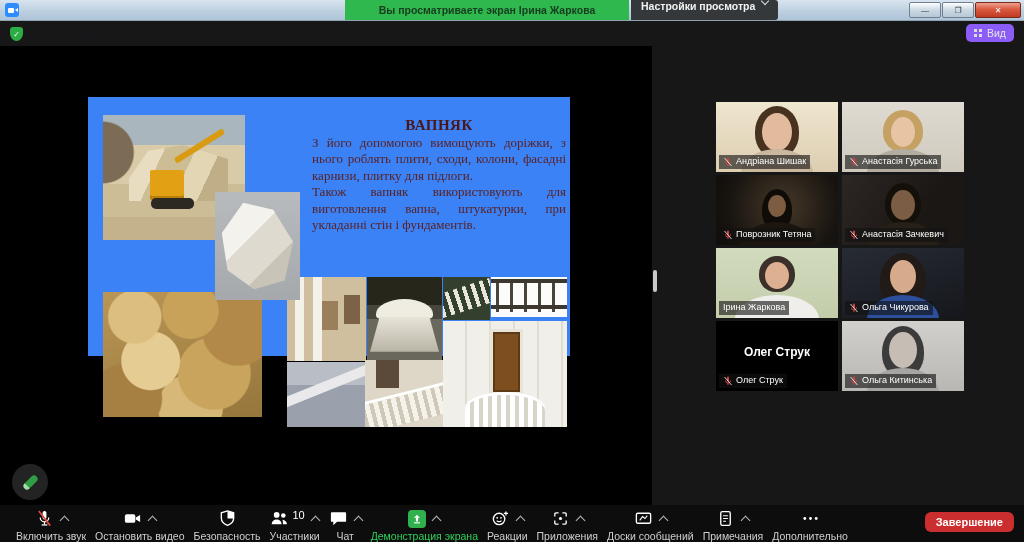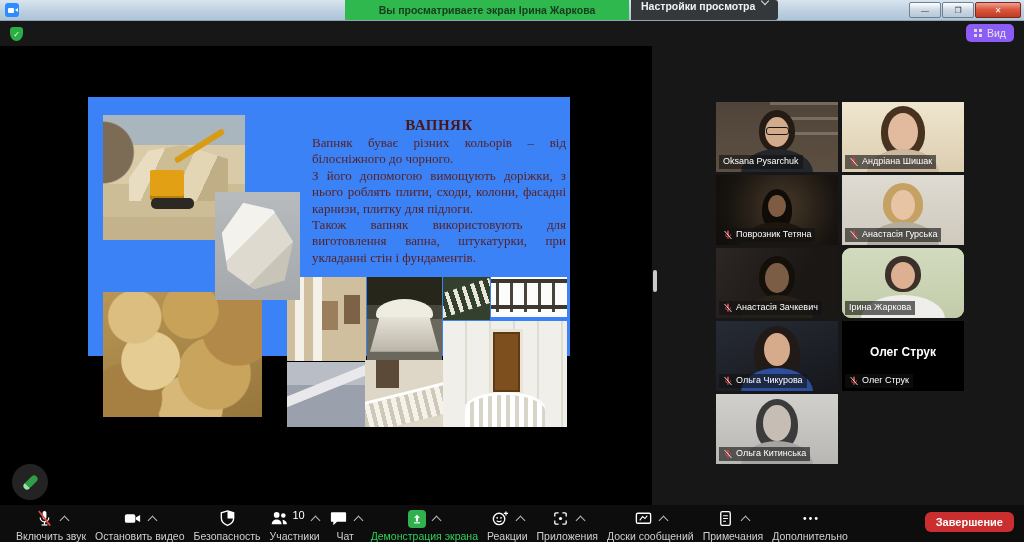--- a/index.html
+++ b/index.html
@@ -105,21 +105,21 @@
   .scroll-thumb{position:absolute;left:653px;top:270px;width:4px;height:22px;background:#c9c9c9;border-radius:2px;z-index:6;}
 
   .annotate{position:absolute;left:12px;top:464px;width:36px;height:36px;border-radius:50%;background:#232323;z-index:7;
     display:flex;align-items:center;justify-content:center;}
   .pen{width:17px;height:7px;border-radius:4px;background:linear-gradient(90deg,#9fe0a8 0 25%,#2f9e47 25%);transform:rotate(-45deg);}
 
   
   .participants{position:absolute;left:716px;top:102px;width:252px;display:grid;
     grid-template-columns:122px 122px;grid-auto-rows:70px;gap:3px 4px;z-index:5;}
   .tile{position:relative;background:#1d1d1d;overflow:hidden;}
-  .tile.active{outline:2px solid #b7d054;outline-offset:-2px;border-radius:9px;}
+  .tile.active{outline:2px solid #b7d054;outline-offset:-2px;}
   .pp{position:absolute;inset:0;}
   .hd{position:absolute;width:36px;height:42px;border-radius:50% 50% 46% 46%;left:43px;top:8px;}
   .fc{position:absolute;width:24px;height:30px;border-radius:50%;left:49px;top:15px;}
   .bd{position:absolute;width:72px;height:28px;border-radius:50% 50% 0 0/85% 85% 0 0;left:25px;top:47px;}
   .nametag{position:absolute;left:3px;bottom:3px;background:rgba(18,18,18,.62);color:#fff;
     font-size:9px;line-height:11px;padding:1px 4px 2px;display:flex;align-items:center;gap:3px;white-space:nowrap;z-index:3;}
   .cam-off-name{position:absolute;left:0;top:24px;width:100%;text-align:center;color:#fff;font-size:12px;font-weight:bold;}
 
   .t1 .pp{background:linear-gradient(180deg,#50443a,#5d5042);}
   .t1 .pp::before{content:"";position:absolute;right:0;top:0;width:56%;height:64%;
@@ -205,21 +205,20 @@
     <div class="slide">
       <div class="quarry">
         <span class="exc-boom"></span>
         <span class="exc-body"></span>
         <span class="exc-track"></span>
       </div>
       <div class="rockwhite"></div>
       <div class="rockpile"></div>
       <div class="s-title">ВАПНЯК</div>
       <div class="s-text">
-        <p>Вапняк буває різних кольорів – від білосніжного до чорного.</p>
         <p>З його допомогою вимощують доріжки, з нього роблять плити, сходи, колони, фасадні карнизи, плитку для підлоги.</p>
         <p>Також вапняк використовують для виготовлення вапна, штукатурки, при укладанні стін і фундаментів.</p>
       </div>
       <div class="collage">
         <div class="ca"></div>
         <div class="cb"></div>
         <div class="cc"></div>
         <div class="cd"></div>
         <div class="ce"></div>
         <div class="cf"></div>
@@ -229,81 +228,70 @@
   </div>
 
   <div class="scroll-thumb"></div>
 
   <div class="annotate">
     <span class="pen"></span>
   </div>
 
   <div class="participants">
 
-    <div class="tile t1">
-      <div class="pp">
-          <span class="hd"></span>
-          <span class="fc"></span>
-          <span class="gl"></span>
-          <span class="bd"></span>
-        </div>
-      <div class="nametag">
-        <span>Oksana Pysarchuk</span>
-      </div>
-    </div>
 
     <div class="tile t2">
       <div class="pp">
           <span class="hd"></span>
           <span class="fc"></span>
           <span class="bd"></span>
         </div>
       <div class="nametag">
         <svg class="mico" width="10" height="10" viewBox="0 0 20 20">
             <rect x="8" y="1" width="4" height="10" rx="2" fill="#d84040"></rect>
             <path d="M5 9a5 5 0 0 0 10 0" stroke="#d84040" fill="none" stroke-width="2"></path>
             <line x1="10" y1="14" x2="10" y2="18" stroke="#d84040" stroke-width="2"></line>
             <line x1="3" y1="2" x2="17" y2="18" stroke="#fff" stroke-width="1.6"></line>
           </svg>
         <span>Андріана Шишак</span>
       </div>
     </div>
 
 
+    <div class="tile t5">
+      <div class="pp">
+          <span class="hd"></span>
+          <span class="fc"></span>
+          <span class="bd"></span>
+        </div>
+      <div class="nametag">
+        <svg class="mico" width="10" height="10" viewBox="0 0 20 20">
+            <rect x="8" y="1" width="4" height="10" rx="2" fill="#d84040"></rect>
+            <path d="M5 9a5 5 0 0 0 10 0" stroke="#d84040" fill="none" stroke-width="2"></path>
+            <line x1="10" y1="14" x2="10" y2="18" stroke="#d84040" stroke-width="2"></line>
+            <line x1="3" y1="2" x2="17" y2="18" stroke="#fff" stroke-width="1.6"></line>
+          </svg>
+        <span>Анастасія Гурська</span>
+      </div>
+    </div>
+
     <div class="tile t4">
       <div class="pp">
           <span class="hd"></span>
           <span class="fc"></span>
           <span class="bd"></span>
         </div>
       <div class="nametag">
         <svg class="mico" width="10" height="10" viewBox="0 0 20 20">
             <rect x="8" y="1" width="4" height="10" rx="2" fill="#d84040"></rect>
             <path d="M5 9a5 5 0 0 0 10 0" stroke="#d84040" fill="none" stroke-width="2"></path>
             <line x1="10" y1="14" x2="10" y2="18" stroke="#d84040" stroke-width="2"></line>
             <line x1="3" y1="2" x2="17" y2="18" stroke="#fff" stroke-width="1.6"></line>
           </svg>
         <span>Поврозник Тетяна</span>
-      </div>
-    </div>
-
-    <div class="tile t5">
-      <div class="pp">
-          <span class="hd"></span>
-          <span class="fc"></span>
-          <span class="bd"></span>
-        </div>
-      <div class="nametag">
-        <svg class="mico" width="10" height="10" viewBox="0 0 20 20">
-            <rect x="8" y="1" width="4" height="10" rx="2" fill="#d84040"></rect>
-            <path d="M5 9a5 5 0 0 0 10 0" stroke="#d84040" fill="none" stroke-width="2"></path>
-            <line x1="10" y1="14" x2="10" y2="18" stroke="#d84040" stroke-width="2"></line>
-            <line x1="3" y1="2" x2="17" y2="18" stroke="#fff" stroke-width="1.6"></line>
-          </svg>
-        <span>Анастасія Гурська</span>
       </div>
     </div>
 
     <div class="tile t6">
       <div class="pp">
           <span class="hd"></span>
           <span class="fc"></span>
           <span class="bd"></span>
         </div>
       <div class="nametag">

